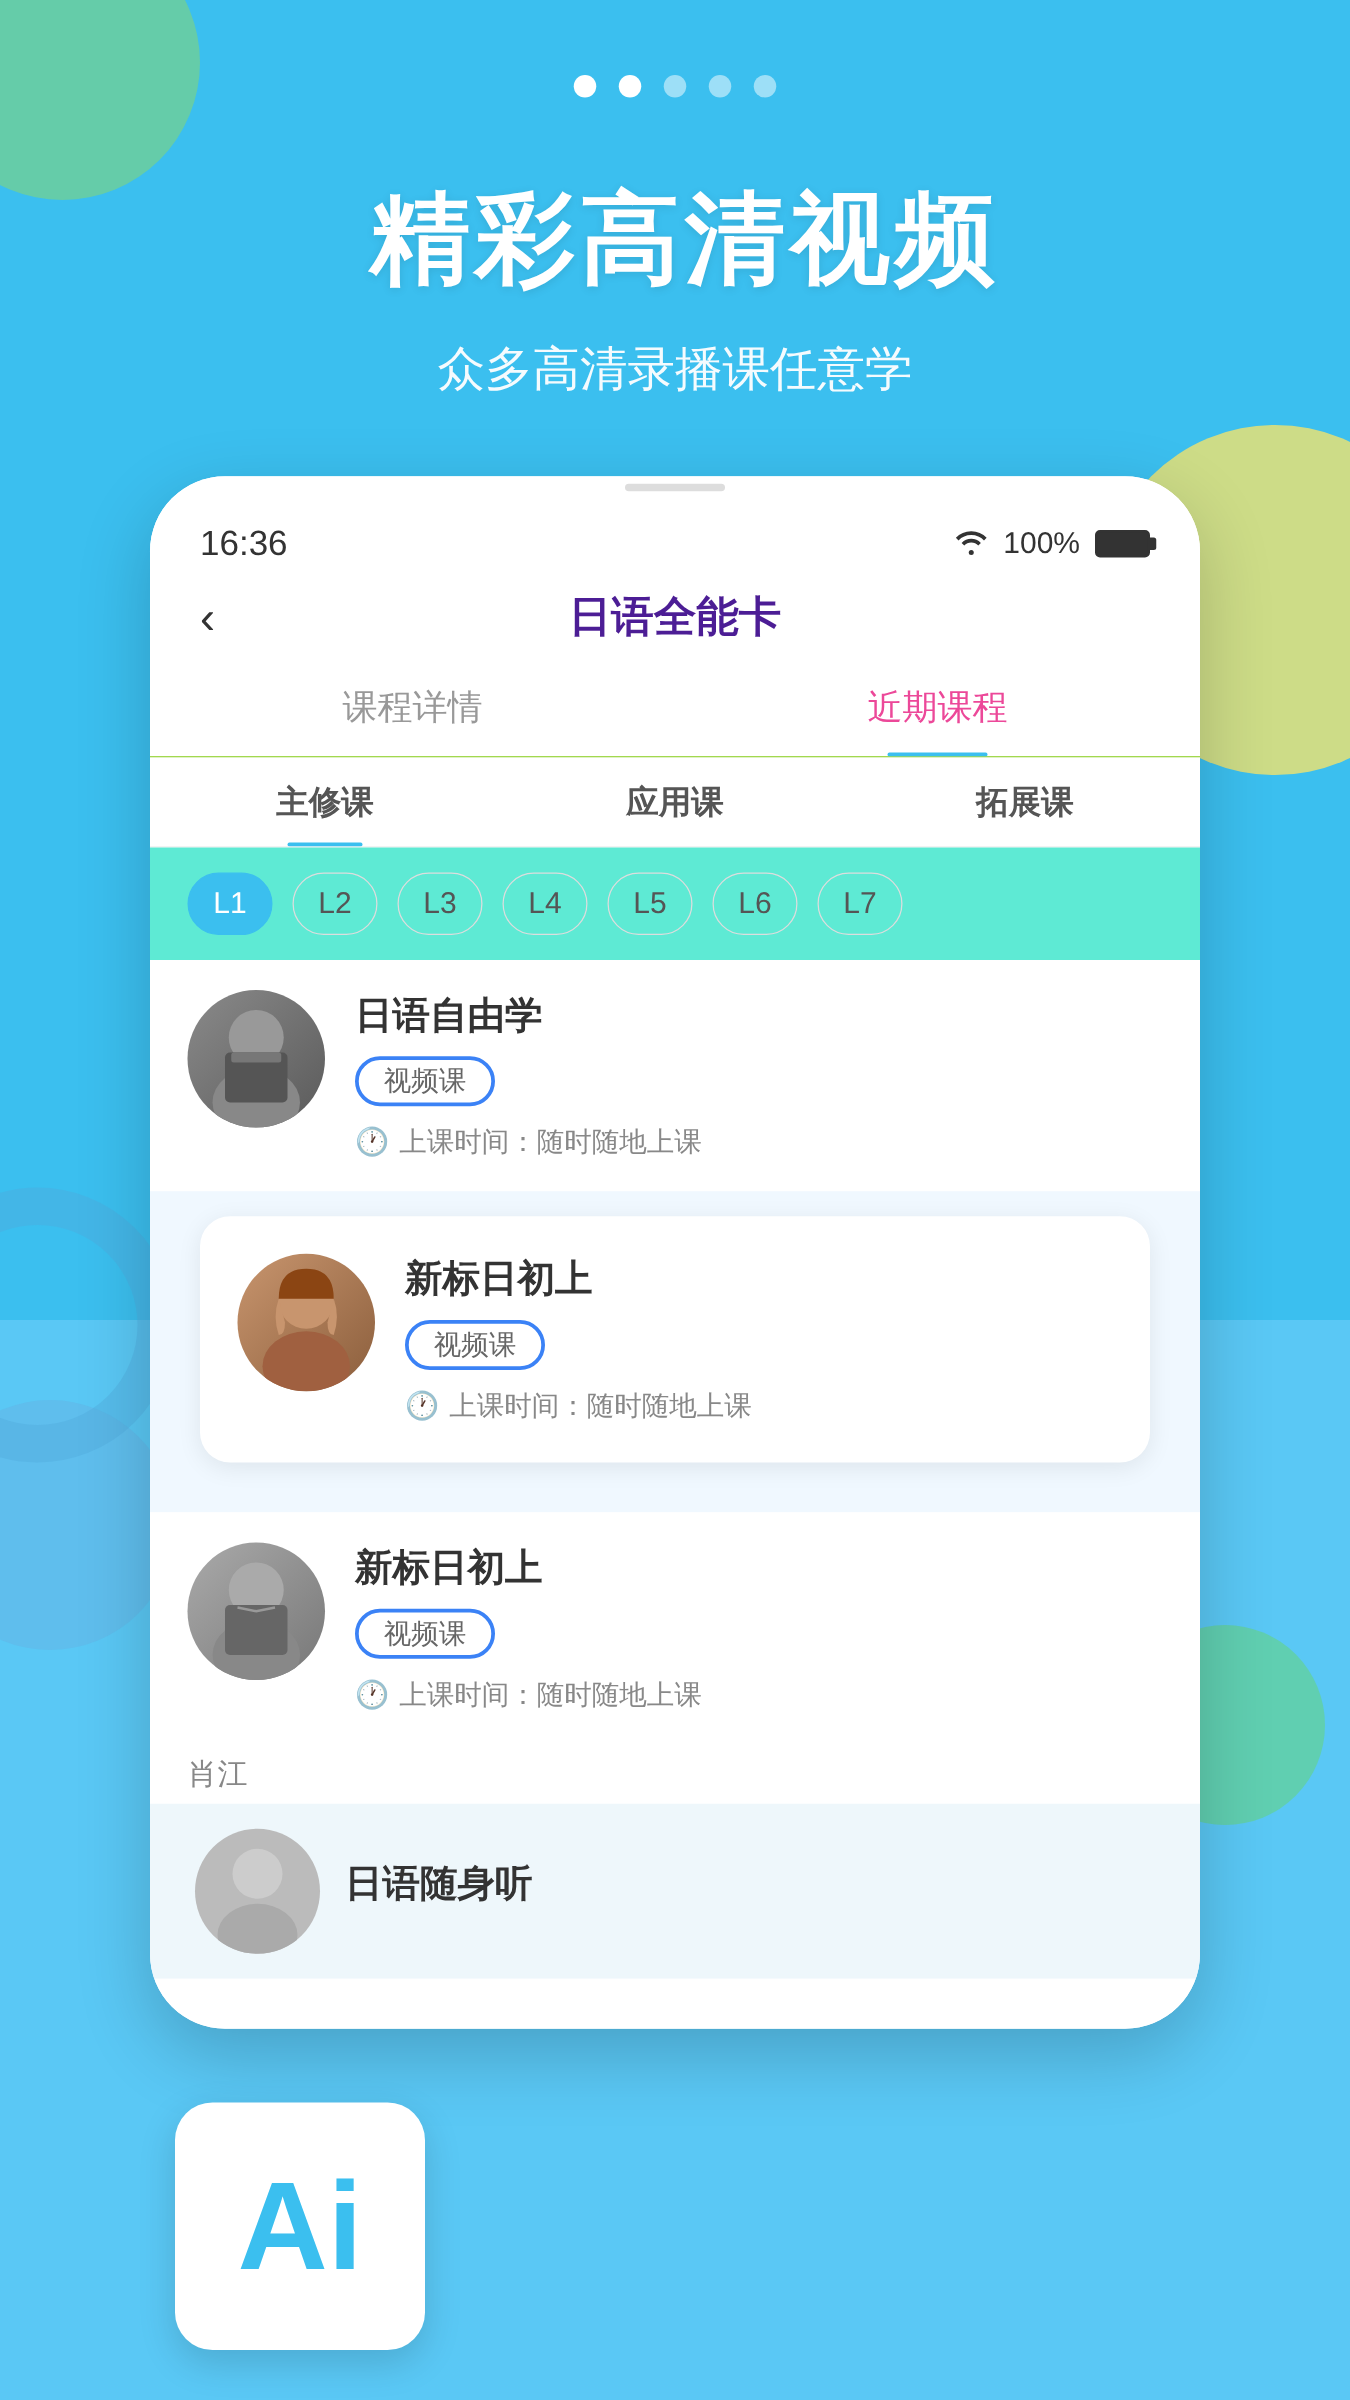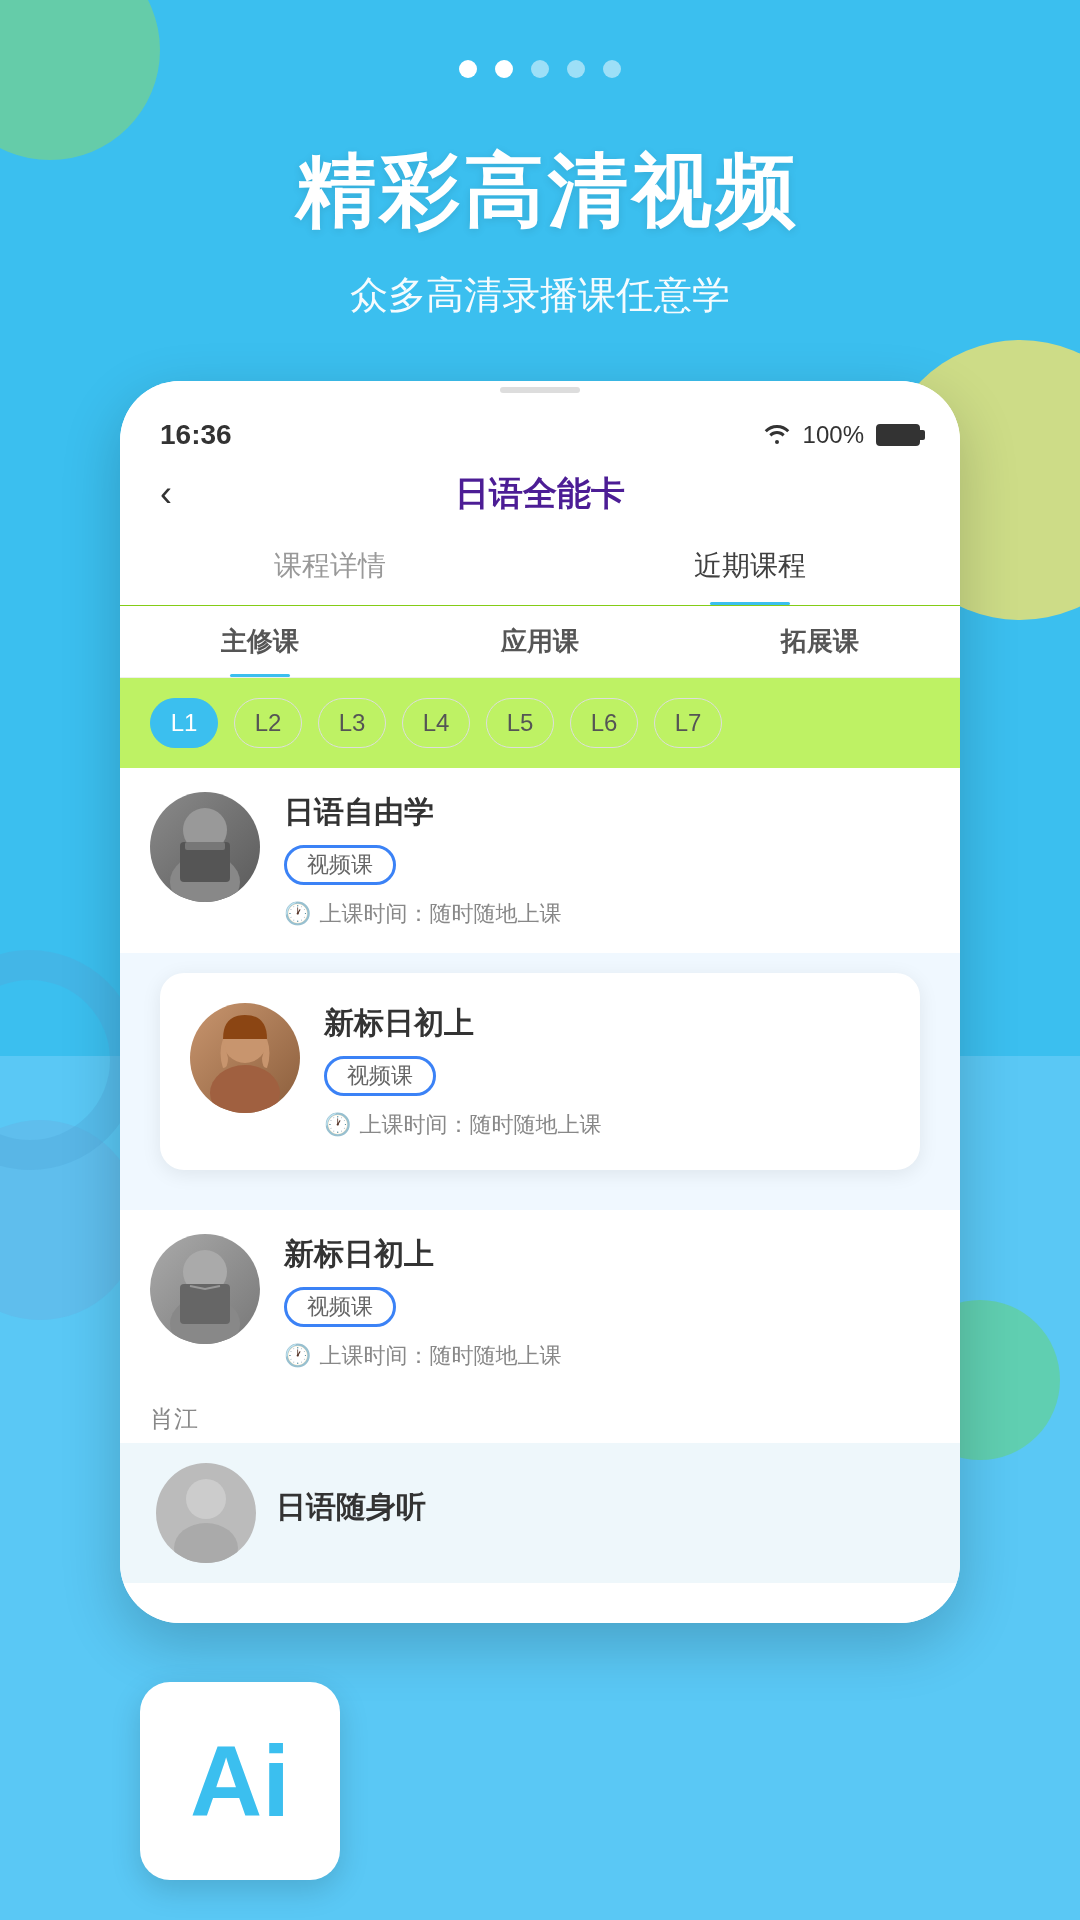--- a/index.html
+++ b/index.html
@@ -112,21 +112,21 @@
     
     .phone-notch-area {
       background: white;
       padding: 20px 40px 0;
       display: flex;
       justify-content: space-between;
       align-items: center;
     }
     .phone-time {
       font-size: 28px;
-      font-weight: 700;
+      font-weight: 400;
       color: #333;
     }
     .phone-status {
       display: flex;
       align-items: center;
       gap: 12px;
       font-size: 24px;
       color: #333;
     }
     .wifi-icon {
@@ -185,21 +185,21 @@
     .tab-main {
       flex: 1;
       text-align: center;
       padding: 20px 0;
       font-size: 28px;
       color: #999;
       cursor: pointer;
       position: relative;
     }
     .tab-main.active {
-      color: #404040;
+      color: #ec4899;
     }
     .tab-main.active::after {
       content: '';
       position: absolute;
       bottom: 0; left: 50%;
       transform: translateX(-50%);
       width: 80px; height: 3px;
       background: #3bbfef;
       border-radius: 2px;
     }
@@ -228,21 +228,21 @@
       width: 60px; height: 3px;
       background: #3bbfef;
       border-radius: 2px;
     }
 
     
     .level-pills {
       display: flex;
       gap: 16px;
       padding: 20px 30px;
-      background: #bef264;
+      background: #5eead4;
       overflow-x: auto;
     }
     .level-pill {
       width: 68px; height: 50px;
       border-radius: 25px;
       border: 1px solid #ddd;
       display: flex;
       align-items: center;
       justify-content: center;
       font-size: 24px;

